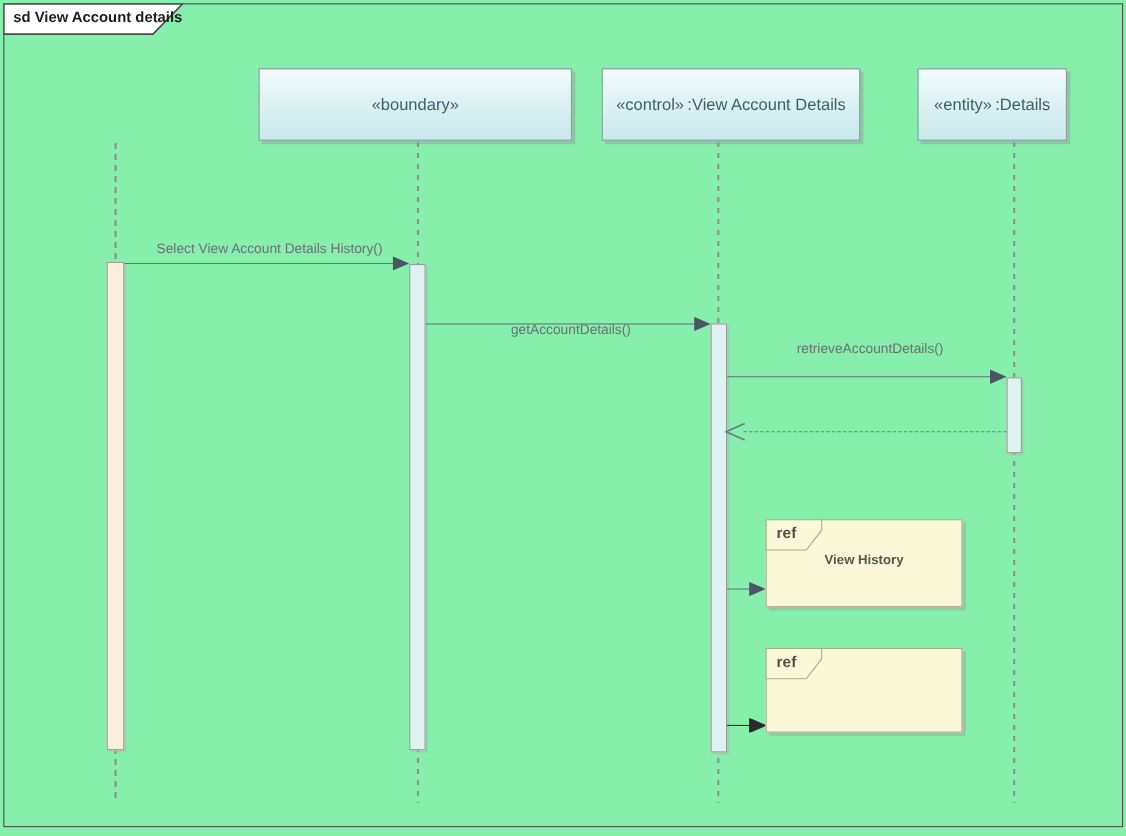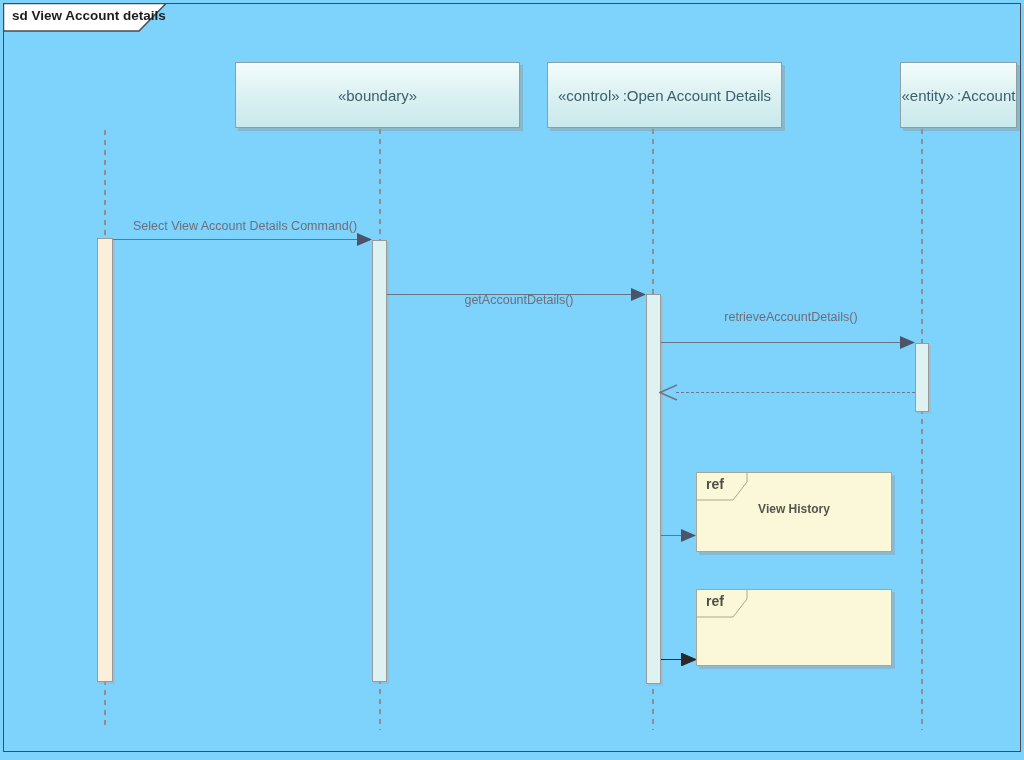--- a/index.html
+++ b/index.html
@@ -1,17 +1,17 @@
 <!DOCTYPE html>
 <html><head>
 <meta charset="utf-8">
 <style>
   * { margin:0; padding:0; box-sizing:border-box; }
   html,body { width:1024px; height:760px; background:#ffffff; font-family:"Liberation Sans", sans-serif; overflow:hidden; }
-  .canvas { position:relative; width:1024px; height:760px; background:#7dd3fc; }
+  .canvas { position:relative; width:1024px; height:760px; background:#86efac; }
 
   
   .frame { position:absolute; left:3px; top:3px; width:1018px; height:749px; border:1px solid #4b4b4b; background:transparent; }
   .frame-tab { position:absolute; left:3px; top:3px; width:164px; height:28px; }
   .frame-tab svg { position:absolute; left:0; top:0; }
   .frame-tab .tab-text { position:absolute; left:9px; top:5px; font-size:13.5px; font-weight:bold; color:#1d1d1d; white-space:nowrap; }
 
   
   .lifeline { position:absolute; width:2px; background:repeating-linear-gradient(to bottom,#8f8f8f 0 5px,transparent 5px 10px); }
 
@@ -32,21 +32,21 @@
   .act-cyan   { background:#def2f1; }
 
   
   .msg-line   { position:absolute; height:0; border-top:1.5px solid #6a7383; }
   .msg-dashed { position:absolute; height:0; border-top:1.5px dashed #6f7888; }
   .msg-black  { border-top:1.5px solid #262626; }
   .msg-label  { position:absolute; transform:translateX(-50%); font-size:12.5px; color:#6e6e78; white-space:nowrap; }
   .ahead { position:absolute; }
 
   
-  .ref-box { position:absolute; width:196px; border:1px solid #a9a88f; background:#fbf8da;
+  .ref-box { position:absolute; width:179px; border:1px solid #a9a88f; background:#fbf8da;
              box-shadow:3px 3px 0 rgba(150,150,150,0.4); }
   .ref-pent { position:absolute; left:-1px; top:-1px; }
   .ref-kw { position:absolute; left:9px; top:3px; font-size:14px; font-weight:bold; color:#4f4f45; }
   .ref-title { position:absolute; left:0; width:100%; text-align:center; font-size:12px; font-weight:bold; color:#55554a; white-space:nowrap; }
 </style>
 </head>
 <body>
 
 <div class="canvas">
 
@@ -62,33 +62,33 @@
   <div class="lifeline" style="left:379px; top:129px; height:601px;"></div>
   <div class="lifeline" style="left:652px; top:129px; height:601px;"></div>
   <div class="lifeline" style="left:921px; top:129px; height:601px;"></div>
 
 
   <div class="head" style="left:235px; width:285px;">
     <div class="stereo">«boundary»</div>
   </div>
   <div class="head" style="left:547px; width:235px;">
     <div class="stereo">«control»</div>
-    <div class="lname">:Open Account Details</div>
+    <div class="lname">:View Account Details</div>
   </div>
-  <div class="head" style="left:900px; width:117px;">
+  <div class="head" style="left:834px; width:136px;">
     <div class="stereo">«entity»</div>
-    <div class="lname">:Account</div>
+    <div class="lname">:Details</div>
   </div>
 
   <div class="activation act-client" style="left:97px;  top:238px; width:16px; height:444px;"></div>
   <div class="activation act-cyan" style="left:372px; top:240px; width:15px; height:442px;"></div>
   <div class="activation act-cyan" style="left:646px; top:294px; width:15px; height:390px;"></div>
   <div class="activation act-cyan" style="left:915px; top:343px; width:14px; height:69px;"></div>
 
-  <div class="msg-label" style="left:245px; top:219px;">Select View Account Details Command()</div>
+  <div class="msg-label" style="left:245px; top:219px;">Select View Account Details History()</div>
   <div class="msg-line" style="left:113px; top:239px; width:246px;"></div>
   <svg class="ahead" style="left:357px; top:233px;" width="15" height="13">
     <polygon points="0,0 15,6.5 0,13" fill="#4c5468"></polygon>
   </svg>
 
   <div class="msg-label" style="left:519px; top:274px;margin-top:19px;">getAccountDetails()</div>
   <div class="msg-line" style="left:387px; top:294px; width:246px;"></div>
   <svg class="ahead" style="left:631px; top:288px;" width="15" height="13">
     <polygon points="0,0 15,6.5 0,13" fill="#4c5468"></polygon>
   </svg>

